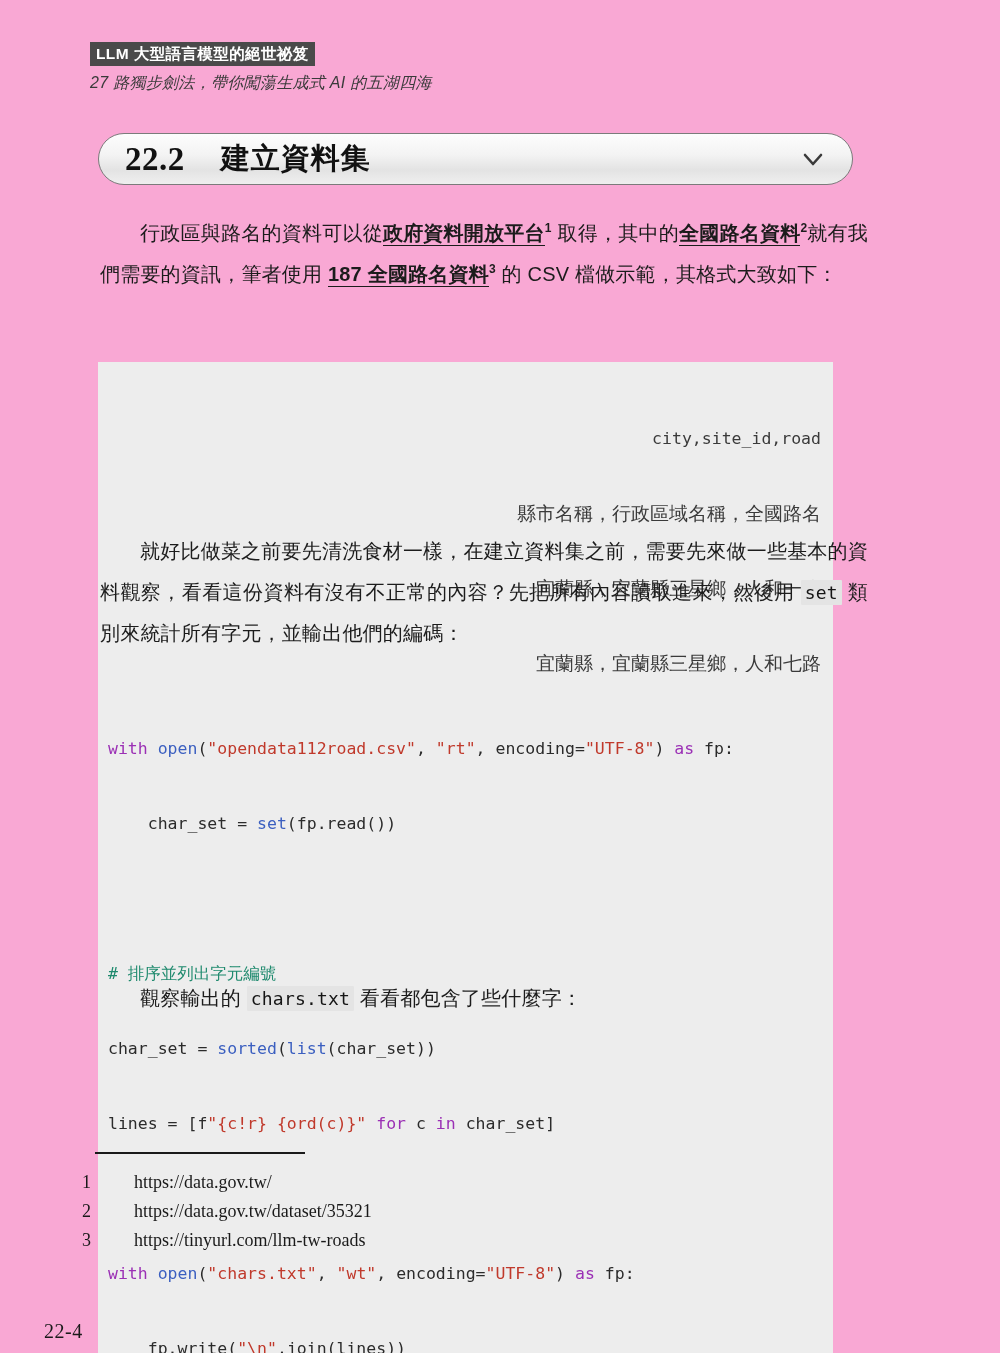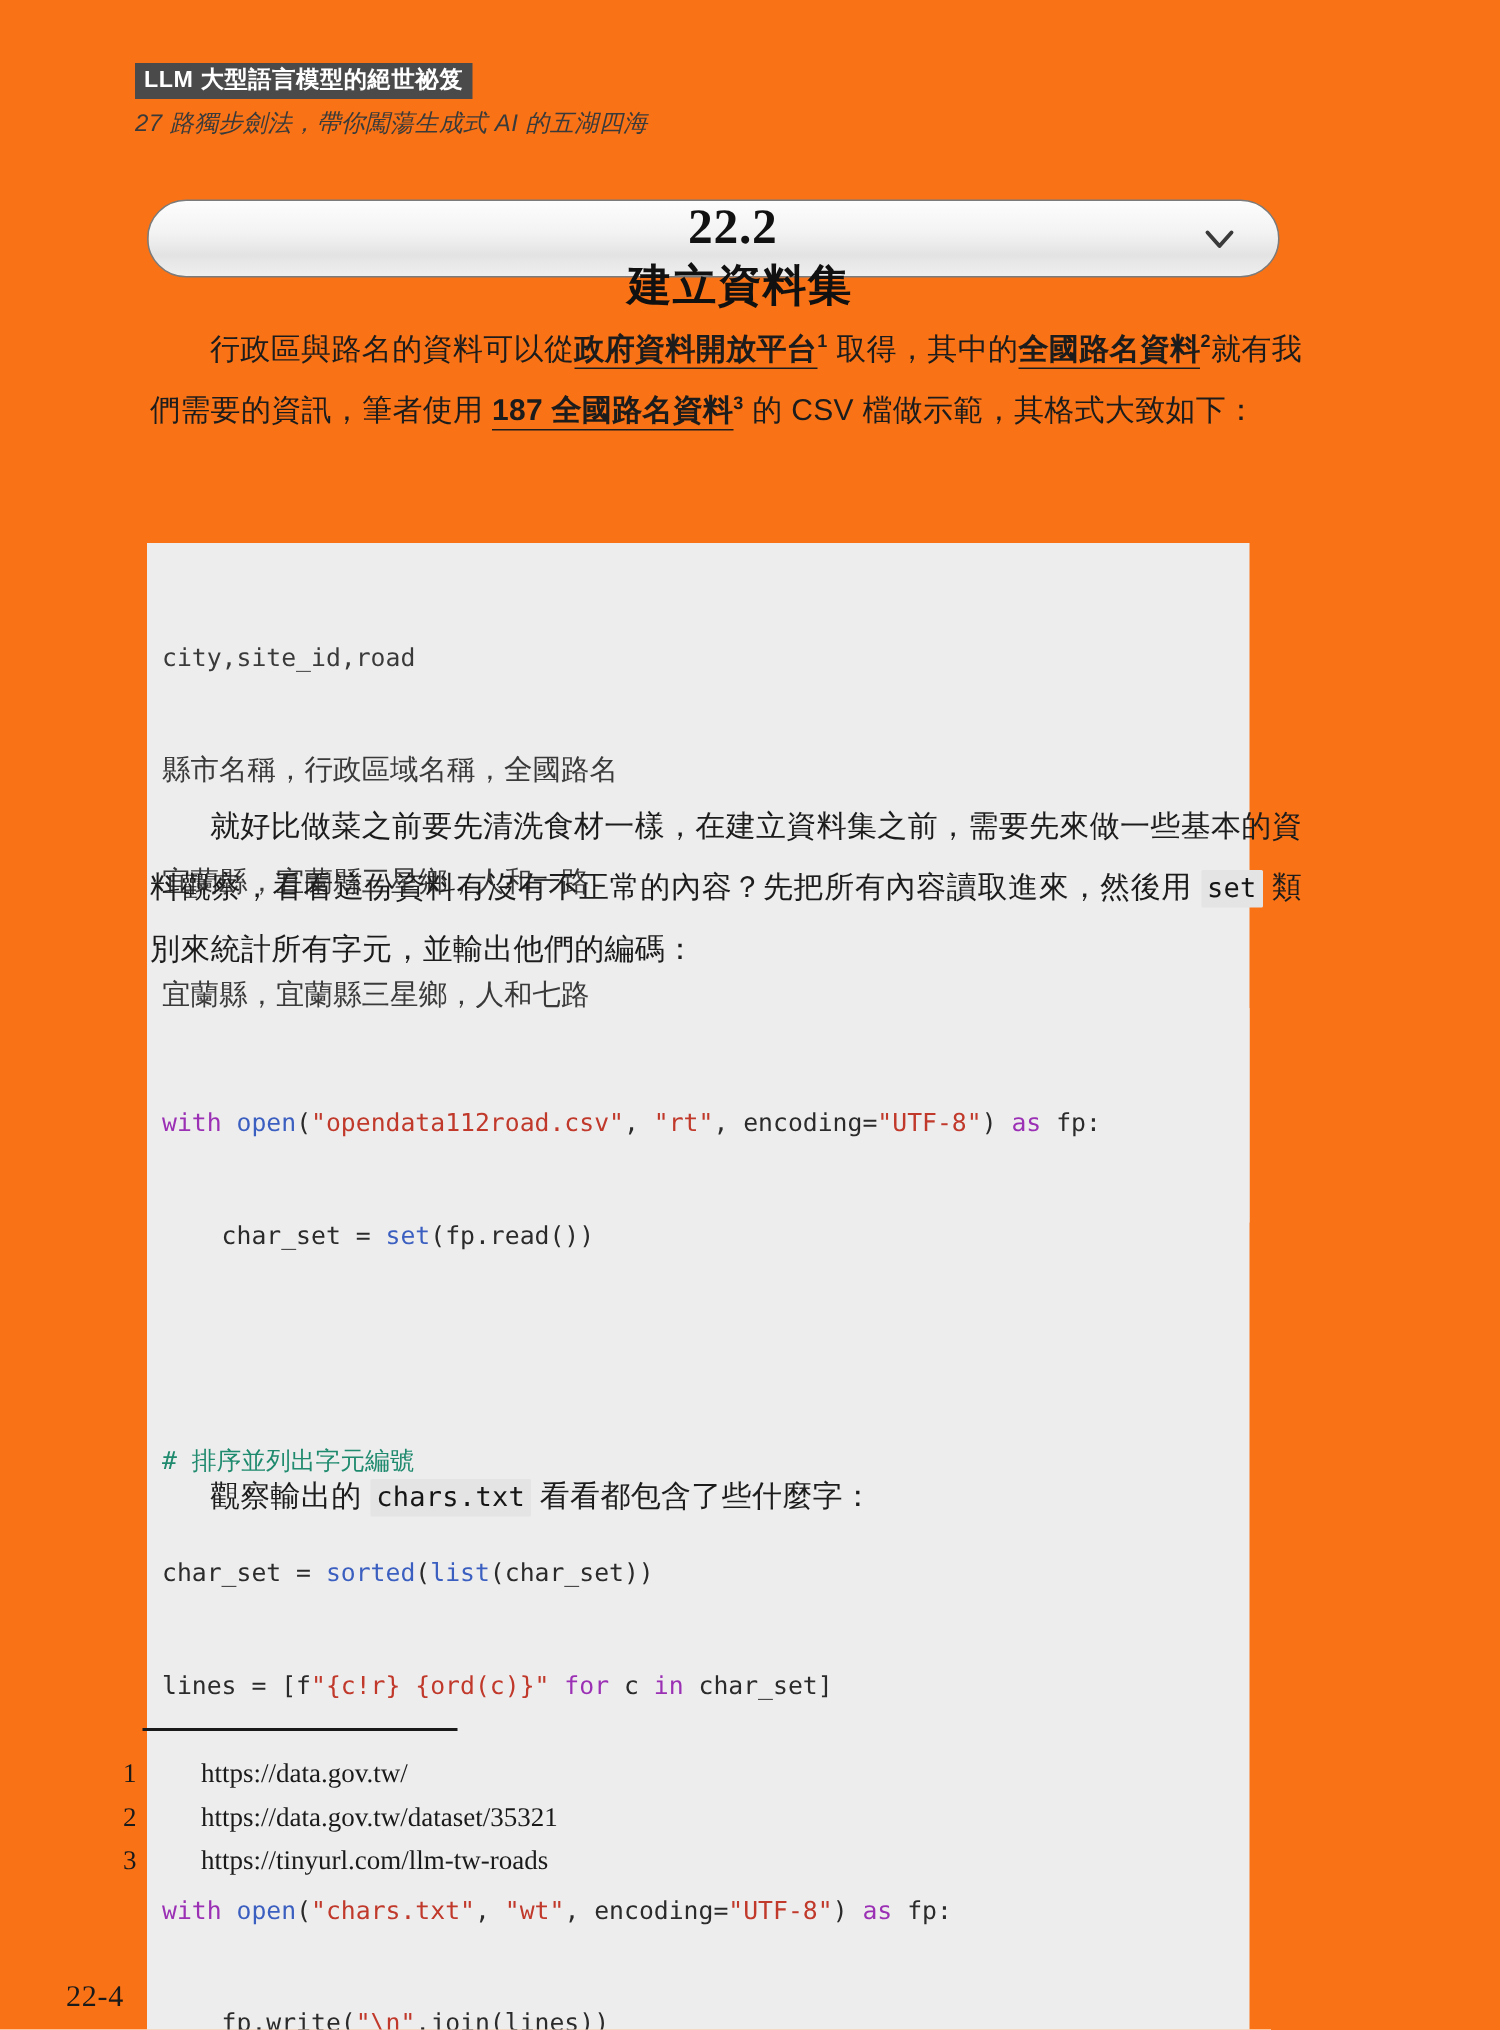--- a/index.html
+++ b/index.html
@@ -12,21 +12,21 @@
     height: 1353px;
     position: relative;
     font-family: "Liberation Sans", sans-serif;
     color: #1a1a1a;
     overflow: hidden;
   }
 
   .page {
     position: absolute;
     inset: 0;
-    background: #f97316;
+    background: #f9a8d4;
   }
 
   
   .running-header {
     position: absolute;
     left: 90px;
     top: 42px;
     width: 790px;
   }
   .book-title-badge {
@@ -56,21 +56,20 @@
     left: 98px;
     top: 133px;
     width: 755px;
     height: 52px;
     border: 1.6px solid #7b7b7b;
     border-radius: 26px;
     background: linear-gradient(to bottom, #fdfdfd 0%, #f3f3f3 42%, #e3e3e3 72%, #efefef 100%);
     box-sizing: border-box;
     display: flex;
     align-items: center;
-    flex-direction: column;
   }
   .section-number {
     font-family: "Liberation Serif", serif;
     font-weight: bold;
     font-size: 33px;
     color: #111111;
     margin-left: 26px;
     letter-spacing: 0.5px;
   }
   .section-title {
@@ -149,21 +148,21 @@
   .code-block .blank { height: 25px; }
 
   
   .tk-kw   { color: #9b30b5; }
   .tk-fn   { color: #3b5fc0; }
   .tk-str  { color: #c0392b; }
   .tk-com  { color: #1f8a6e; }
   .tk-pl   { color: #2b2b2b; }
   .tk-red  { color: #d0202a; }
 
-  .code-block.plain { color: #3a3a3a; }
+  .code-block.plain { color: #3a3a3a; text-align: right; }
   .code-block.plain .cjk { font-family: "Liberation Sans", sans-serif; font-size: 19px; }
 
   .out-note {
     font-family: "Liberation Sans", sans-serif;
     font-size: 17px;
     color: #2b2b2b;
   }
 
   
   .footnote-rule {

